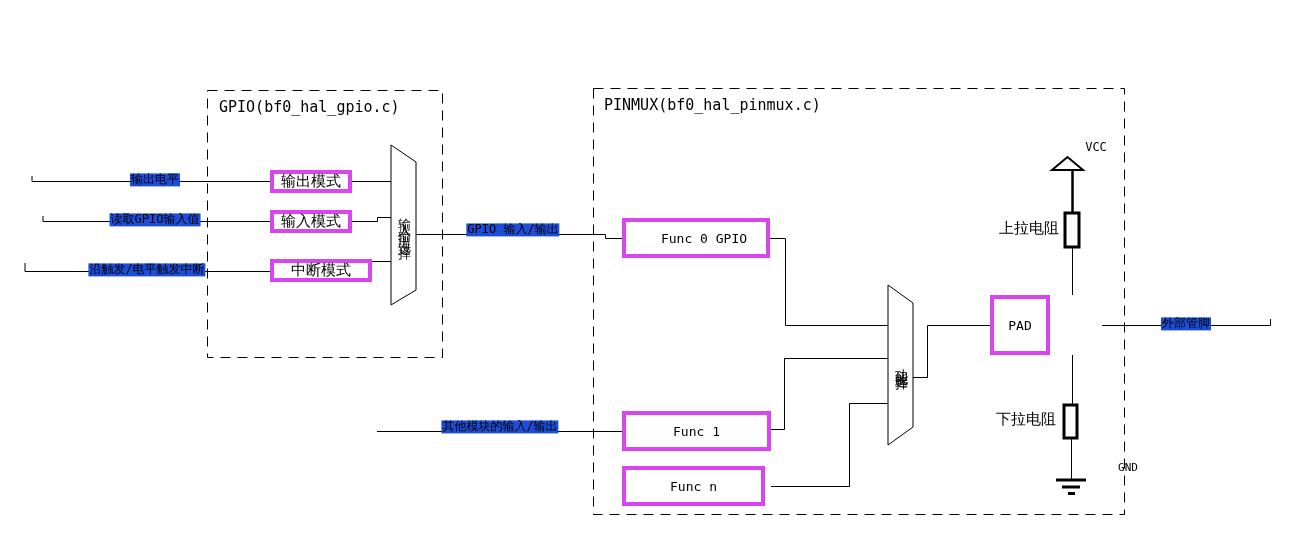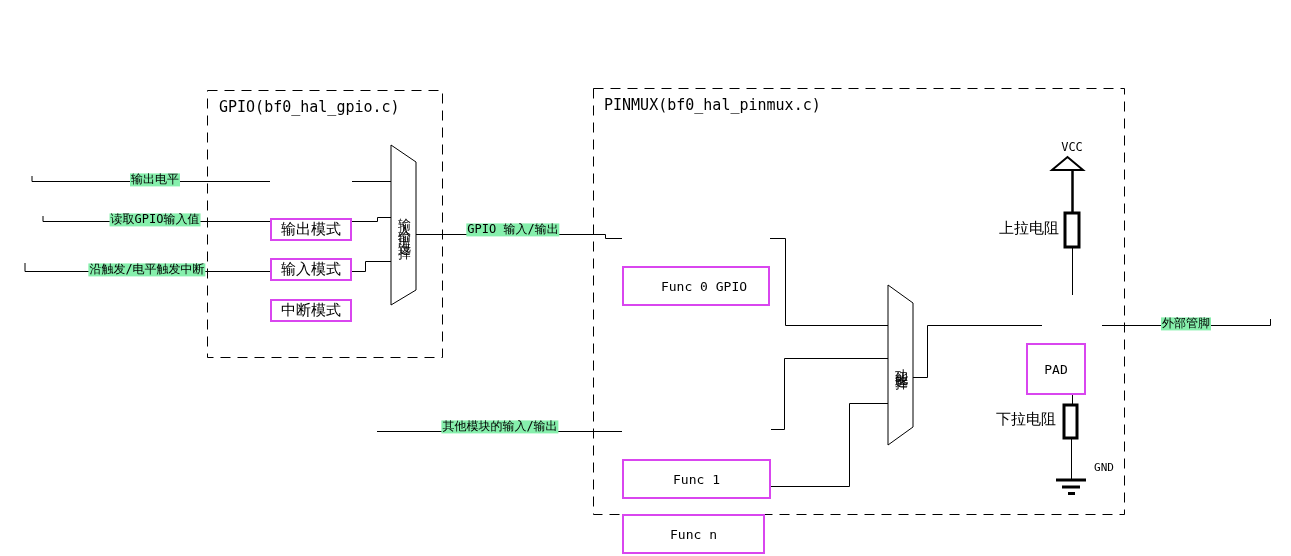--- a/index.html
+++ b/index.html
@@ -8,56 +8,55 @@
     width:1291px;height:556px;
     background:#fff;
     font-family:"DejaVu Sans Mono","Liberation Mono",monospace;
     color:#000;
     overflow:hidden;
   }
   #wires{position:absolute;left:0;top:0;}
   .lbl{
     position:absolute;
     transform:translate(-50%,-50%);
-    background:#86efac;
+    background:#1d4ed8;
     white-space:nowrap;
     font-size:12px;
     line-height:1.1;
     padding:0 1px;
   }
   .title{
     position:absolute;
     white-space:nowrap;
     font-size:15px;
     background:#fff;
     padding:0 2px;
   }
   .box{
     position:absolute;
-    border:2px solid #d946ef;
+    border:4px solid #d946ef;
     background:#fff;
     display:flex;align-items:center;justify-content:center;
     white-space:nowrap;
     box-sizing:border-box;
-    margin-top:48px;
   }
   .mode-box{font-size:15px;}
   .func-box{font-size:13px;}
   .pad-box{font-size:13px;}
   .vtext{
     position:absolute;
     transform:translate(-50%,-50%);
     writing-mode:vertical-rl;
     text-orientation:upright;
     white-space:nowrap;
     font-size:13px;
     background:transparent;
   }
   .comp-lbl{font-size:15px;}
-  .pwr-lbl{font-size:12px;}
+  .pwr-lbl{font-size:12px;margin-left:24px;}
 </style>
 </head>
 <body>
 
 <div id="stage">
 
   <svg id="wires" width="1291" height="556" viewBox="0 0 1291 556">
     <g stroke="#000" stroke-width="1" fill="none">
 
       <rect x="207.5" y="90.5" width="235" height="267" stroke-dasharray="10 7"></rect>
@@ -107,35 +106,35 @@
 
   <div class="title" style="left:217px;top:98px;">GPIO(bf0_hal_gpio.c)</div>
   <div class="title" style="left:602px;top:96px;">PINMUX(bf0_hal_pinmux.c)</div>
 
   <div class="lbl" style="left:155px;top:180px;">输出电平</div>
   <div class="lbl" style="left:155px;top:220px;">读取GPIO输入值</div>
   <div class="lbl" style="left:147px;top:270px;">沿触发/电平触发中断</div>
 
   <div class="box mode-box" style="left:270px;top:170px;width:82px;height:23px;">输出模式</div>
   <div class="box mode-box" style="left:270px;top:210px;width:82px;height:23px;">输入模式</div>
-  <div class="box mode-box" style="left:270px;top:251px;width:82px;height:23px;">中断模式</div>
+  <div class="box mode-box" style="left:270px;top:259px;width:102px;height:23px;">中断模式</div>
 
   <div class="vtext" style="left:404px;top:225px;letter-spacing:6px;">输入输出选择</div>
 
   <div class="lbl" style="left:513px;top:230px;">GPIO 输入/输出</div>
 
   <div class="box func-box" style="left:622px;top:218px;width:148px;height:40px;padding-left:16px;">Func 0 GPIO</div>
   <div class="box func-box" style="left:622px;top:411px;width:149px;height:40px;">Func 1</div>
   <div class="box func-box" style="left:622px;top:466px;width:143px;height:40px;">Func n</div>
 
   <div class="lbl" style="left:500px;top:427px;">其他模块的输入/输出</div>
 
   <div class="vtext" style="left:901px;top:364px;letter-spacing:3px;">功能选择</div>
 
-  <div class="box pad-box" style="left:1026px;top:295px;width:60px;height:52px;">PAD</div>
+  <div class="box pad-box" style="left:990px;top:295px;width:60px;height:60px;">PAD</div>
 
   <div class="lbl" style="left:1186px;top:324px;">外部管脚</div>
 
   <div class="lbl pwr-lbl" style="left:1072px;top:148px;background:transparent;">VCC</div>
   <div class="lbl comp-lbl" style="left:1029px;top:228px;background:transparent;">上拉电阻</div>
   <div class="lbl comp-lbl" style="left:1026px;top:419px;background:transparent;">下拉电阻</div>
   <div class="lbl pwr-lbl" style="left:1104px;top:468px;background:transparent;font-size:11px;">GND</div>
 
 </div>
 

